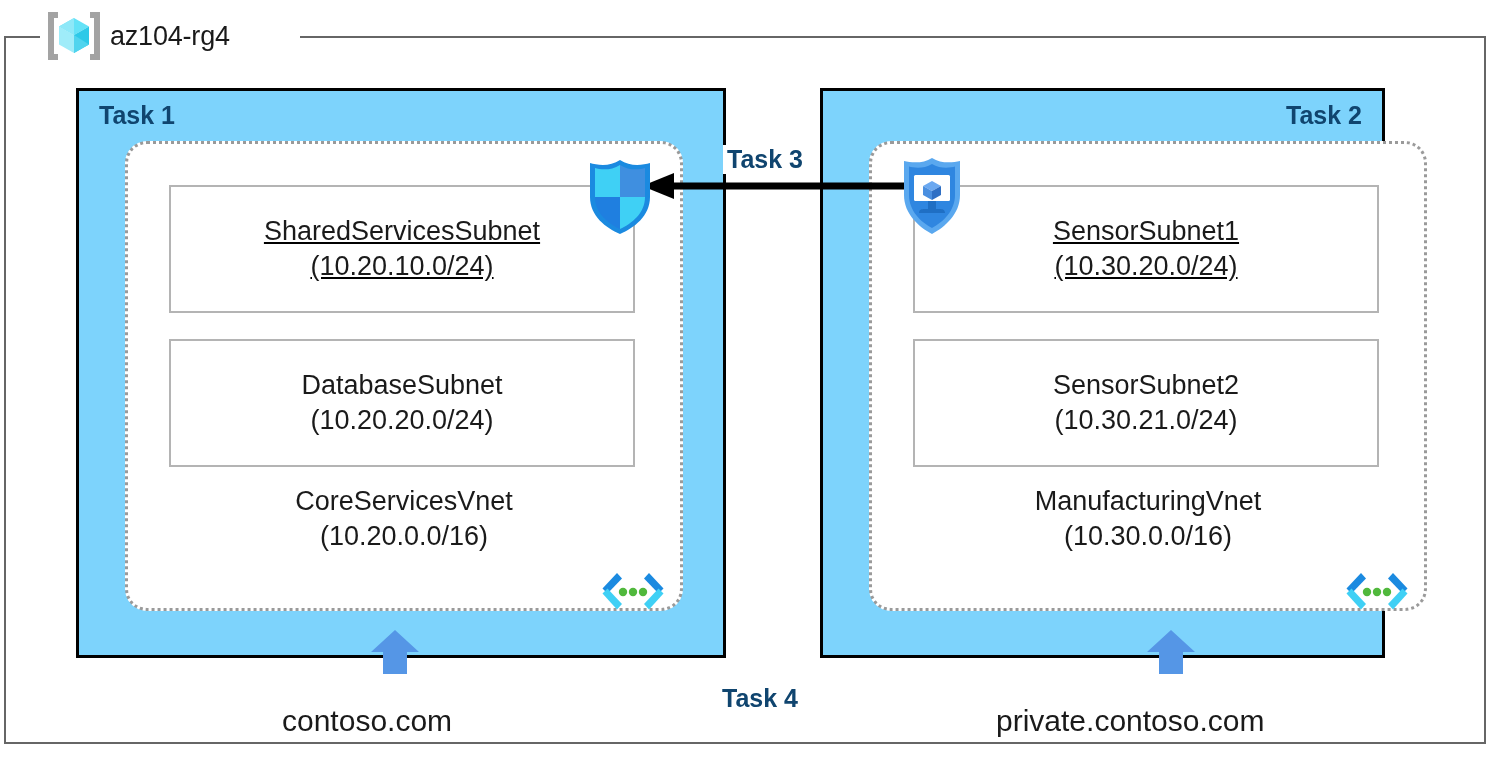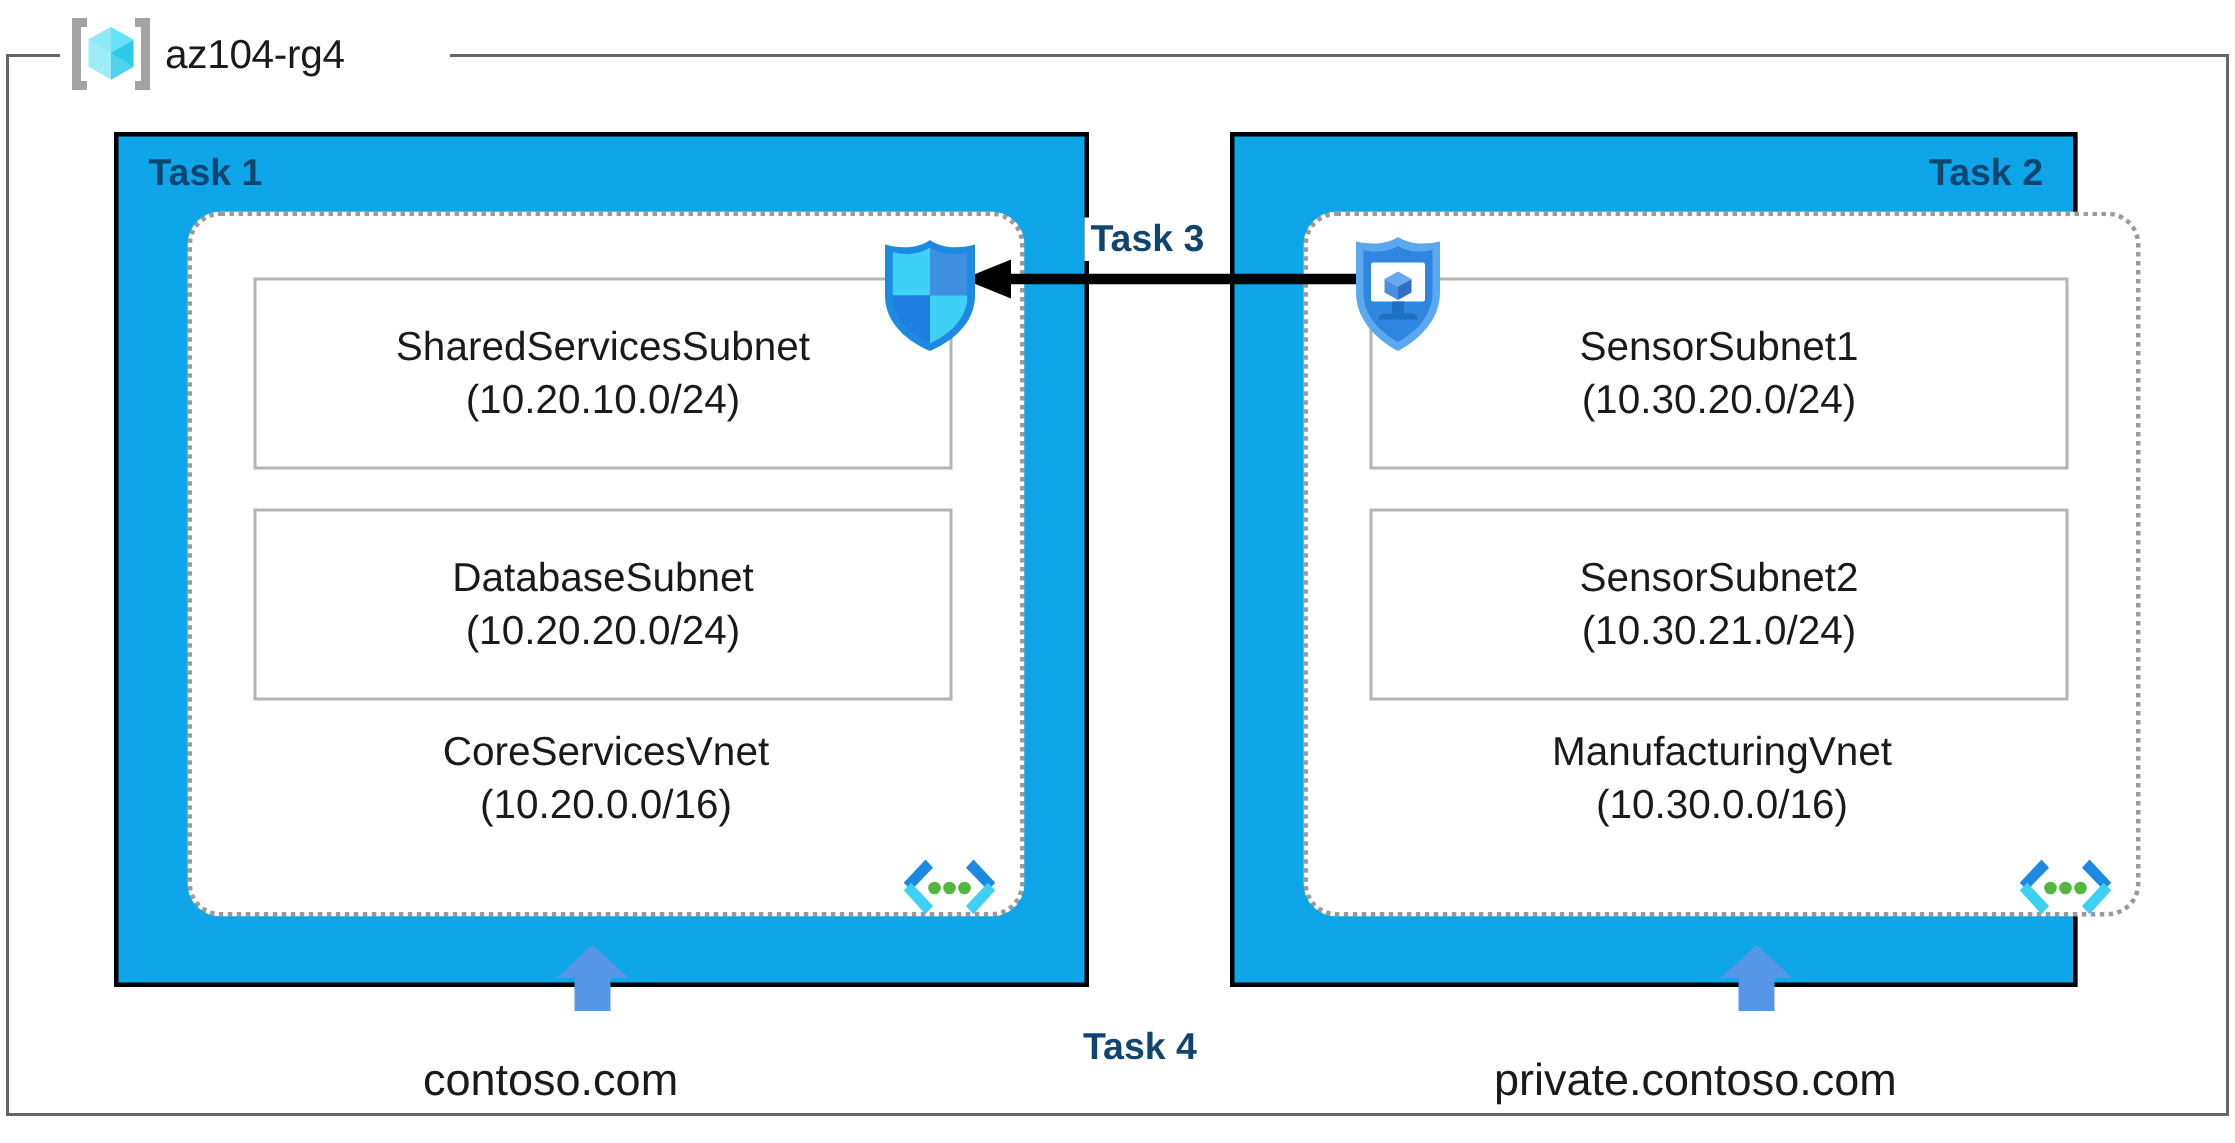--- a/index.html
+++ b/index.html
@@ -65,21 +65,21 @@
     font-size: 27px;
     color: #1a1a1a;
     font-family: "Liberation Sans", sans-serif;
     white-space: nowrap;
     letter-spacing: -0.2px;
   }
 
   
   .task-panel {
     position: absolute;
-    background: #0ea5e9;
+    background: #7dd3fc;
     border: 3px solid #000000;
     box-sizing: border-box;
   }
   #panel-task1 { left: 76px; top: 88px; width: 650px; height: 570px; }
   #panel-task2 { left: 820px; top: 88px; width: 565px; height: 570px; }
 
   .task-panel-label {
     position: absolute;
     top: 10px;
     font-size: 25px;
@@ -110,21 +110,21 @@
     width: 466px;
     height: 128px;
     box-sizing: border-box;
     border: 2px solid #b4b4b4;
     background: #ffffff;
     display: flex;
     flex-direction: column;
     align-items: center;
     justify-content: center;
   }
-  .subnet-box.row1 { top: 41px; }
+  .subnet-box.row1 { top: 41px; text-decoration: underline; }
   .subnet-box.row2 { top: 195px; }
 
   .subnet-name {
     font-size: 27px;
     color: #1a1a1a;
     font-family: "Liberation Sans", sans-serif;
     line-height: 1.28;
     white-space: nowrap;
   }
   .subnet-cidr {

